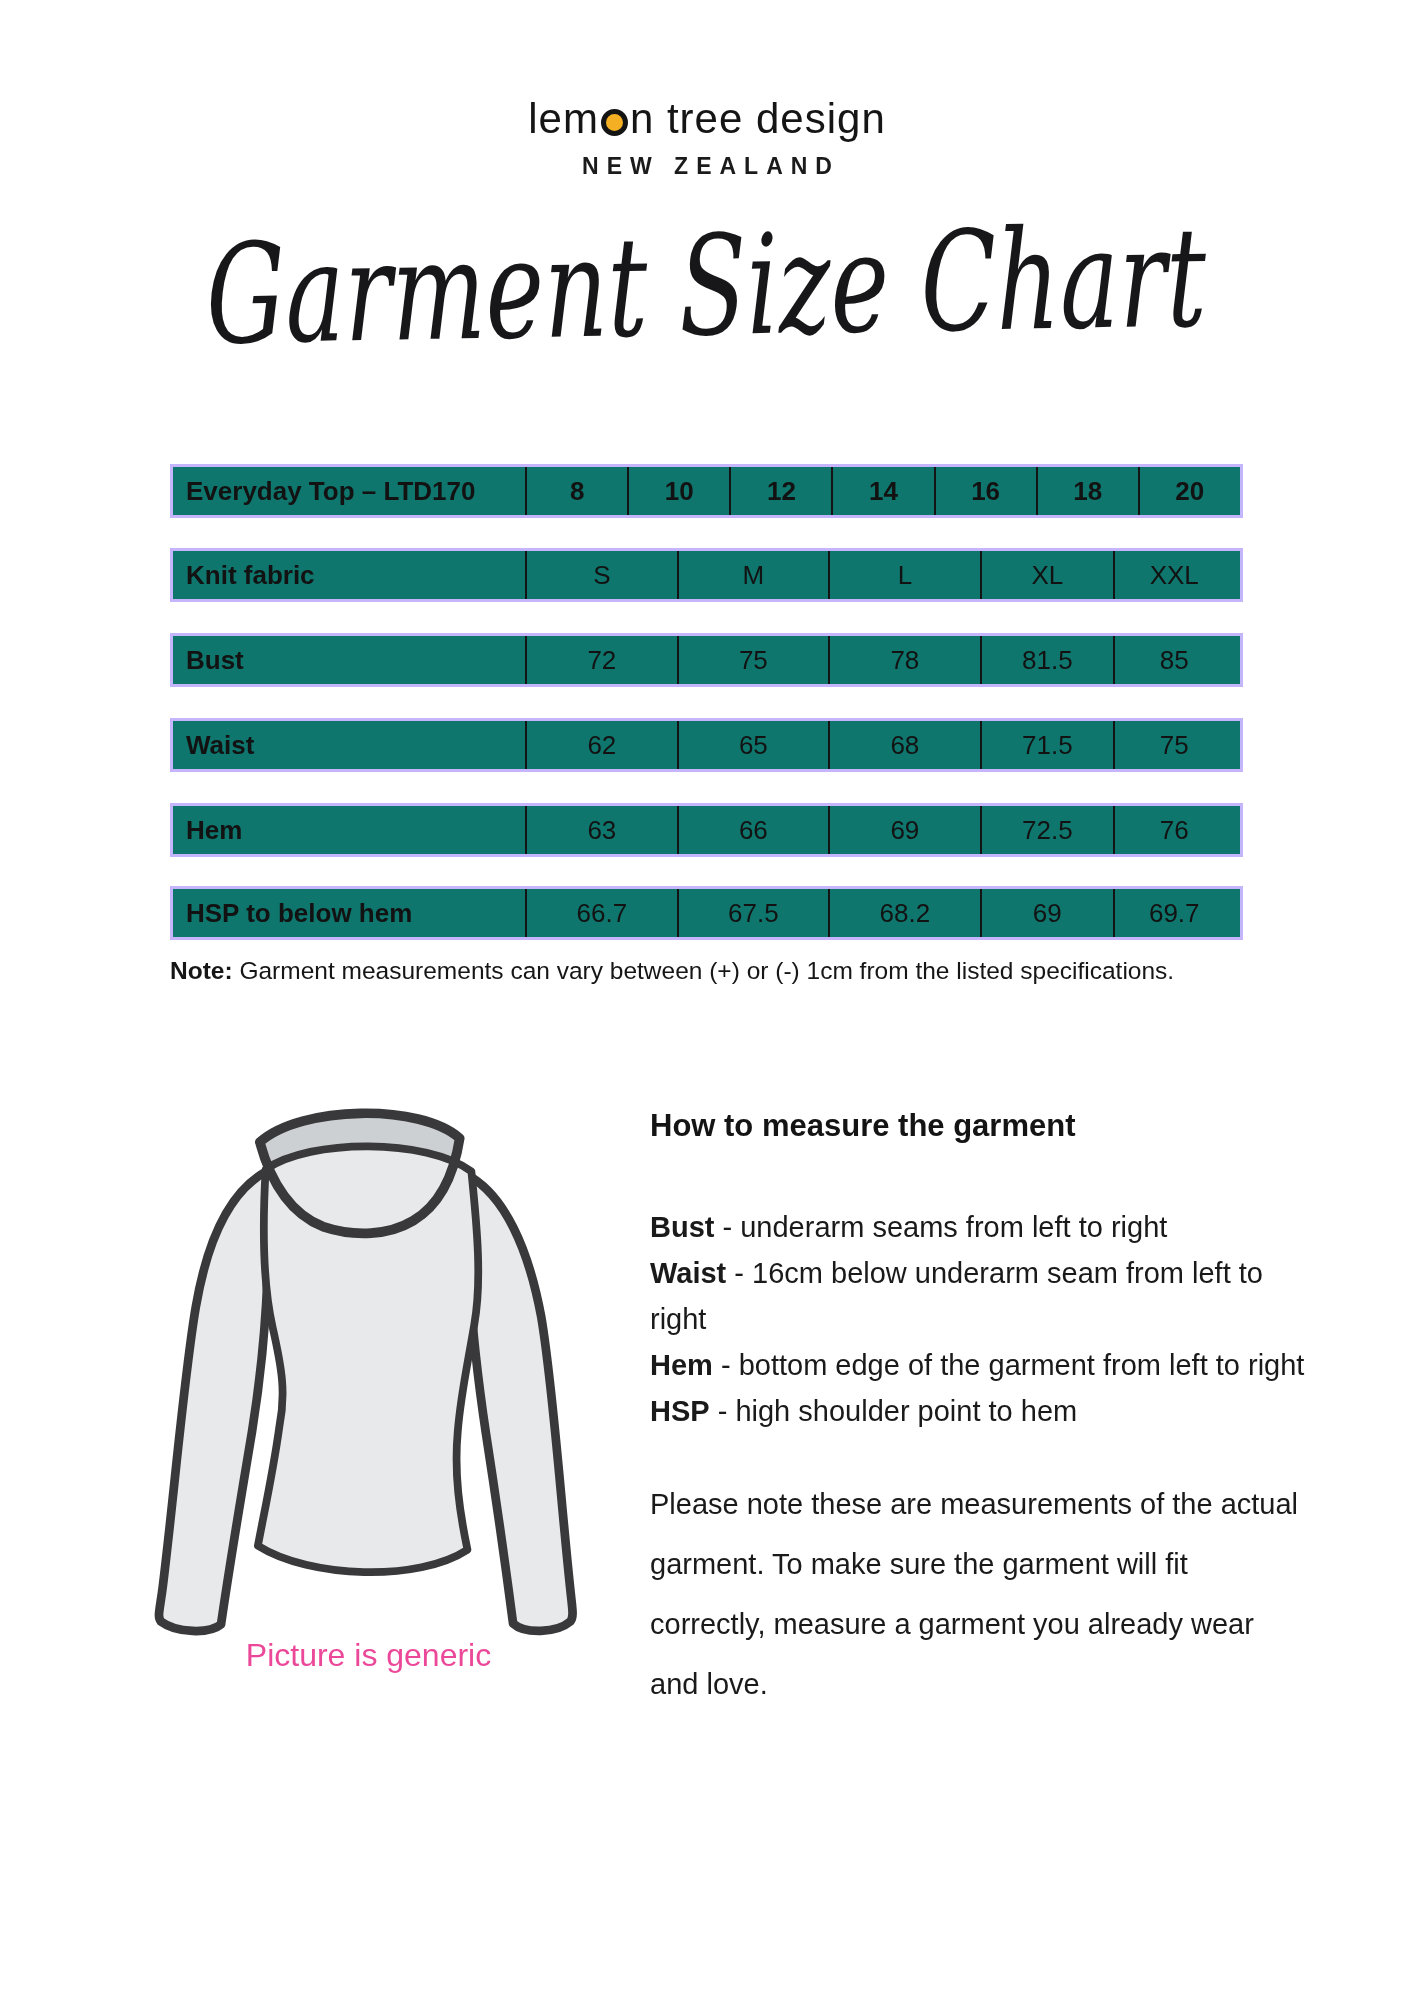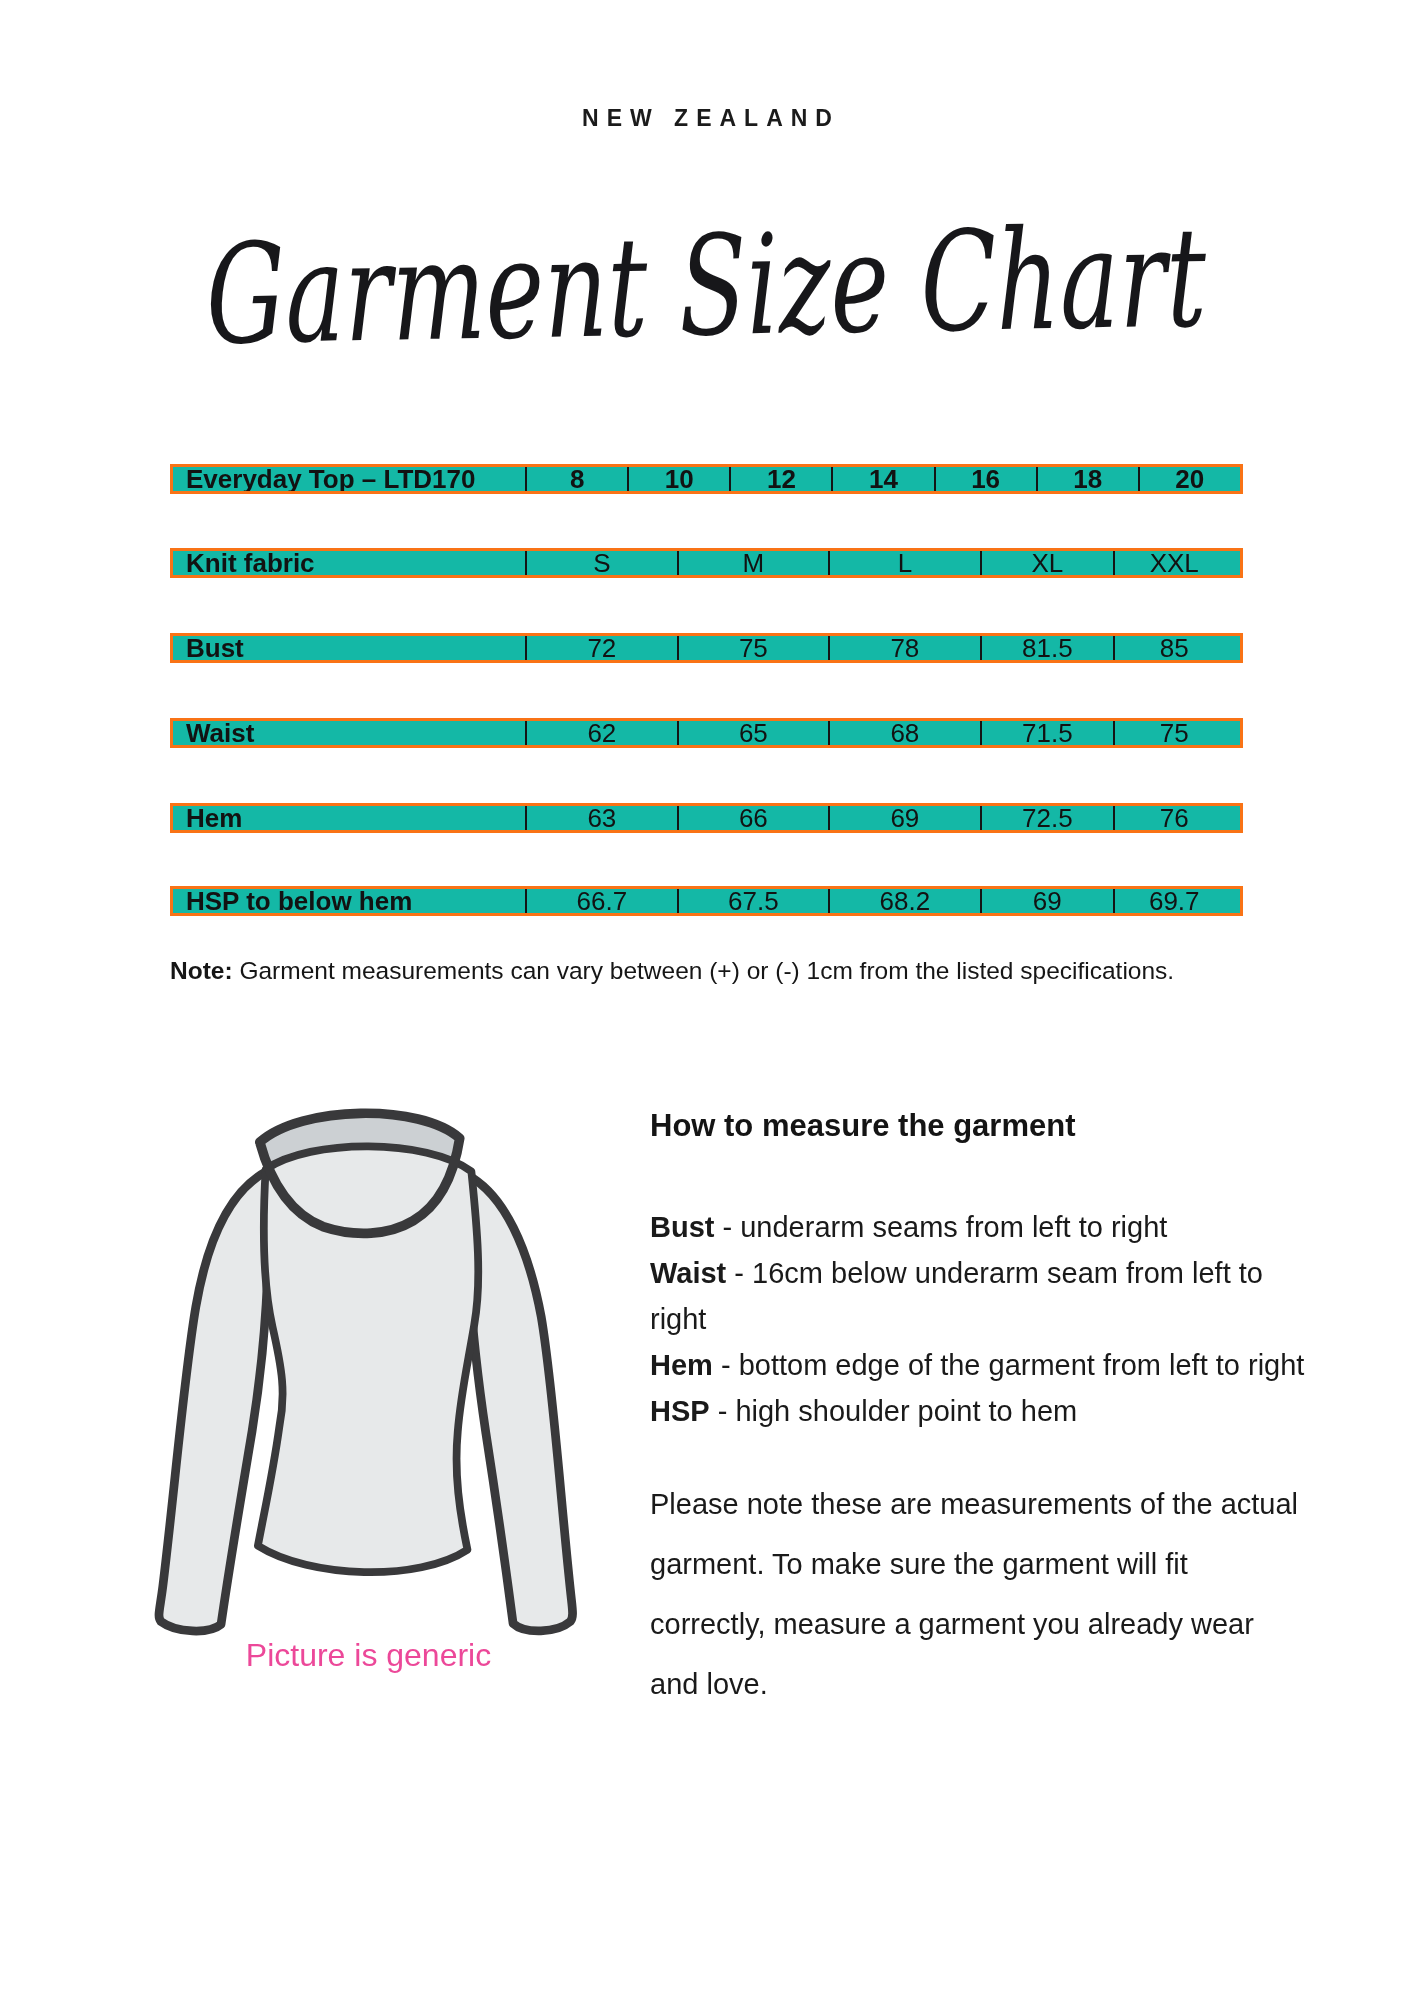--- a/index.html
+++ b/index.html
@@ -17,22 +17,22 @@
                padding-left:8px; color:#1b1b1b; }
 
   
   .title-wrap { position:absolute; top:186px; left:50%; transform:translateX(-50%);
                 width:1060px; height:210px; }
   .title-wrap svg { width:100%; height:100%; }
   .title-wrap text { font-family:"DejaVu Serif", serif; font-style:italic;
                      fill:#17171a; }
 
   
-  .trow { position:absolute; left:170px; width:1073px; height:30px;
-          display:flex; border:3px solid #f97316; background:#14b8a6; }
+  .trow { position:absolute; left:170px; width:1073px; height:54px;
+          display:flex; border:3px solid #c4b5fd; background:#0f766e; }
   .r1{top:464px} .r2{top:548px} .r3{top:633px} .r4{top:718px} .r5{top:803px} .r6{top:886px}
   .cell { display:flex; align-items:center; justify-content:center;
           font-size:26px; color:#121212; overflow:hidden; }
   .cell + .cell { border-left:2.5px solid #141414; }
   .cell.label { flex:0 0 33%; justify-content:flex-start; padding-left:13px; font-weight:bold; }
   .cell.c7 { flex:0 0 9.571%; font-weight:bold; }
   .cell.cs, .cell.cm, .cell.cl { flex:0 0 14.2%; }
   .cell.cxl { flex:0 0 12.5%; }
   .cell.cxxl { flex:0 0 11.3%; }
 
@@ -50,20 +50,21 @@
   .def-line { font-size:29px; line-height:46px; color:#1a1a1a; }
   .def-line b { font-weight:bold; }
   .measure .para { margin-top:40px; font-size:29px; line-height:60px; color:#1a1a1a; }
 </style>
 </head>
 <body>
 
 <div class="page">
 
   <header class="brand">
+    <div class="brand-line"><span>lem</span><span class="lemon-o"></span><span>n tree design</span></div>
     <div class="brand-sub">NEW ZEALAND</div>
   </header>
 
   <div class="title-wrap">
     <svg viewBox="0 0 1060 210" preserveAspectRatio="xMidYMid meet">
       <text x="530" y="148" text-anchor="middle" font-size="138" textLength="1000" lengthAdjust="spacingAndGlyphs" transform="rotate(-1 530 148)">Garment Size Chart</text>
     </svg>
   </div>
 
   <div class="trow r1 product">

